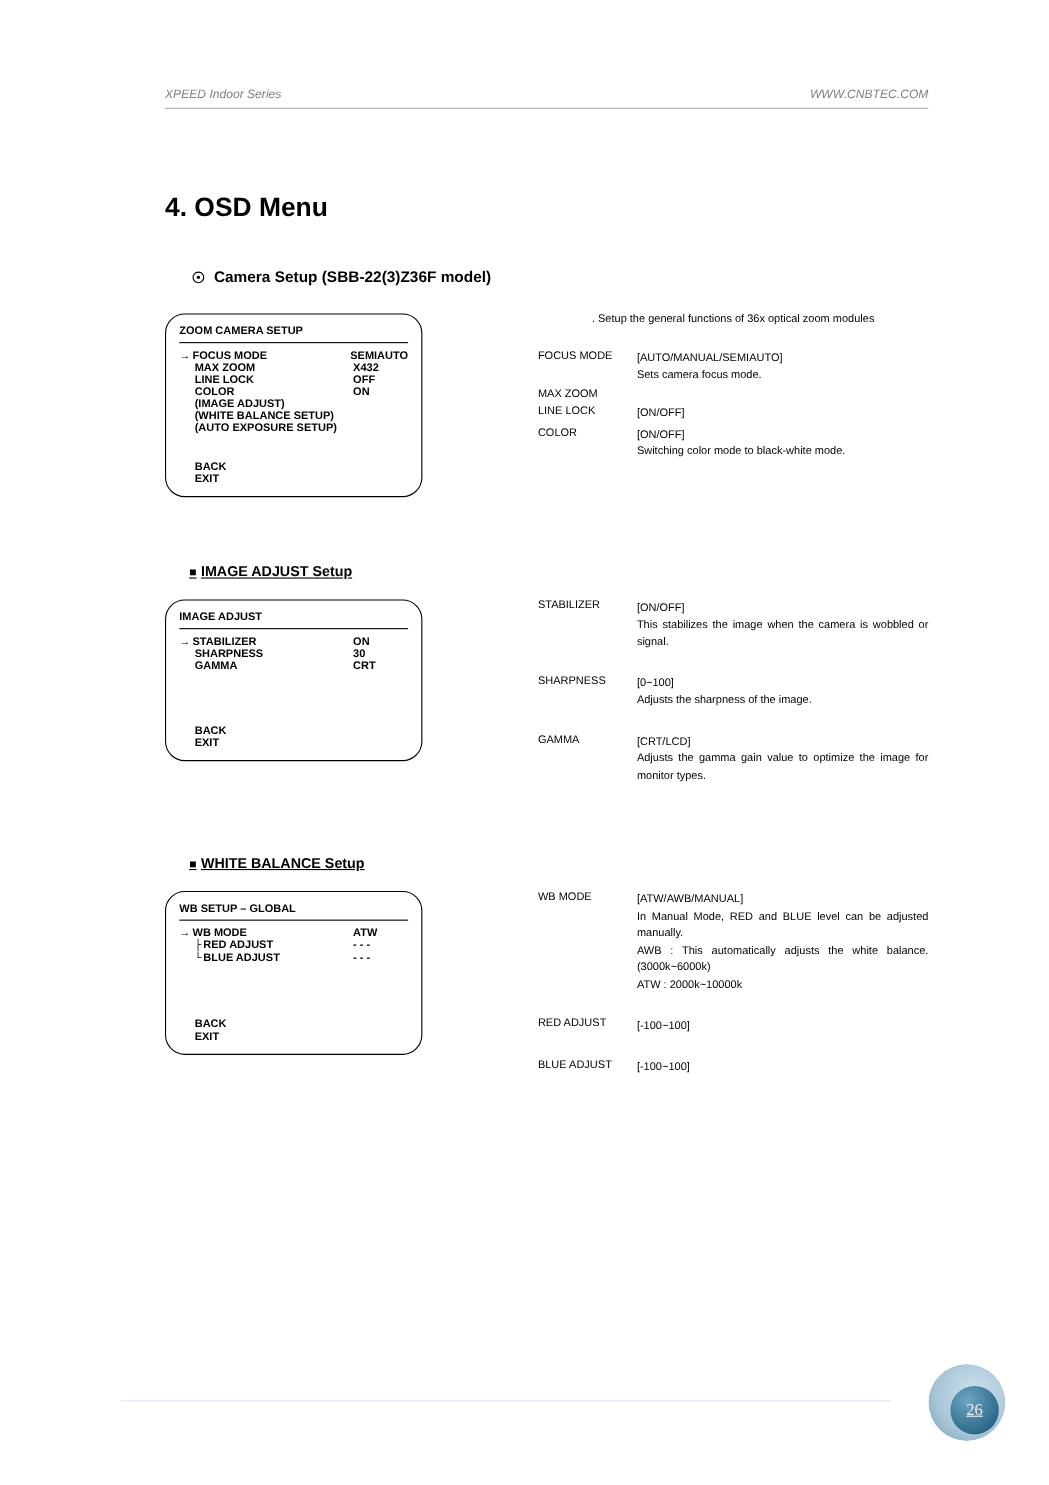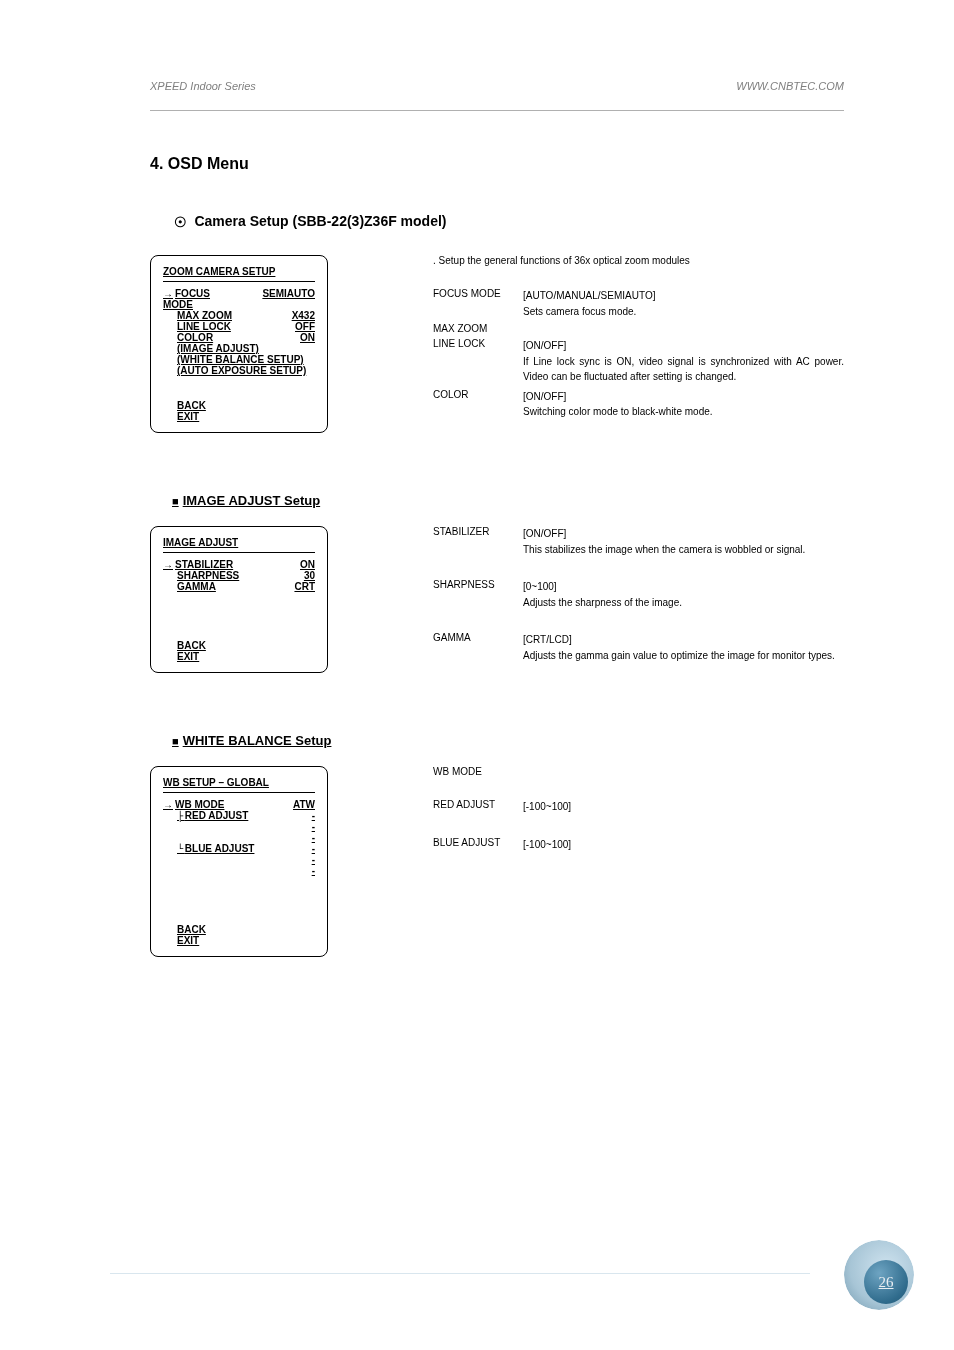--- a/index.html
+++ b/index.html
@@ -14,25 +14,25 @@
   .page {
     padding: 80px 110px 0 150px;
   }
   .header-row {
     display: flex;
     justify-content: space-between;
     font-style: italic;
     color: #7f7f7f;
     font-size: 11px;
     border-bottom: 1px solid #b0b0b0;
-    padding-bottom: 18px;
-    margin-bottom: 44px;
+    padding-bottom: 6px;
+    margin-bottom: 76px;
   }
   h1.section-title {
-    font-size: 16px;
+    font-size: 24px;
     font-weight: bold;
     margin-bottom: 40px;
   }
   h2.subsection {
     font-size: 14px;
     font-weight: bold;
     margin-left: 24px;
     margin-bottom: 25px;
   }
   .circled {
@@ -41,29 +41,28 @@
     margin-right: 4px;
   }
   .block-row {
     display: flex;
     align-items: flex-start;
     margin-bottom: 55px;
     padding-left: 0;
   }
   .osd-box {
     border: 1.5px solid #000;
-    border-radius: 8px;
-    width: 178px;
+    border-radius: 18px;
+    width: 234px;
     padding: 10px 12px 10px 12px;
     font-family: Arial, sans-serif;
     font-size: 10px;
     font-weight: bold;
     margin-right: 105px;
     flex-shrink: 0;
-    text-decoration: underline;
   }
   .osd-box .box-title {
     border-bottom: 1px solid #000;
     padding-bottom: 4px;
     margin-bottom: 6px;
     font-size: 10px;
   }
   .osd-box .row {
     display: flex;
   }
@@ -84,20 +83,21 @@
     margin-top: 24px;
   }
   .desc-col {
     font-size: 10px;
     color: #000;
     flex: 1;
   }
   .desc-lead {
     margin-bottom: 22px;
     font-size: 10px;
+    text-align: center;
   }
   .desc-table {
     width: 100%;
   }
   .desc-row {
     display: flex;
     margin-bottom: 4px;
   }
   .desc-row .k {
     width: 90px;
@@ -217,21 +217,21 @@
       <div class="desc-table">
         <div class="desc-row">
             <div class="k">FOCUS MODE</div>
             <div class="v"><span>[AUTO/MANUAL/SEMIAUTO]</span><br><span>Sets camera focus mode.</span></div>
           </div>
         <div class="desc-row">
             <div class="k">MAX ZOOM</div>
           </div>
         <div class="desc-row">
             <div class="k">LINE LOCK</div>
-            <div class="v"><span>[ON/OFF]</span><br><span>If Line lock sync is ON, video signal is synchronized with AC power. Video can be fluctuated after setting is changed.</span></div>
+            <div class="v"><span>[ON/OFF]</span><br></div>
           </div>
         <div class="desc-row">
             <div class="k">COLOR</div>
             <div class="v"><span>[ON/OFF]</span><br><span>Switching color mode to black-white mode.</span></div>
           </div>
       </div>
     </div>
   </div>
 
   <div class="sub-heading sq">IMAGE ADJUST Setup</div>
@@ -295,20 +295,23 @@
       <div class="footer" style="margin-top:48px">
         <div class="indent1">BACK</div>
         <div class="indent1">EXIT</div>
       </div>
     </div>
 
     <div class="desc-col">
       <div class="desc-table">
         <div class="desc-row">
             <div class="k">WB MODE</div>
+            <div class="v"><span>[ATW/AWB/MANUAL]</span><br><span style="white-space:pre-line">In Manual Mode, RED and BLUE level can be adjusted manually.
+AWB : This automatically adjusts the white balance. (3000k~6000k)
+ATW : 2000k~10000k</span></div>
           </div>
         <div class="desc-gap"></div>
         <div class="desc-row">
             <div class="k">RED ADJUST</div>
             <div class="v"><span>[-100~100]</span></div>
           </div>
         <div class="desc-gap"></div>
         <div class="desc-row">
             <div class="k">BLUE ADJUST</div>
             <div class="v"><span>[-100~100]</span></div>

